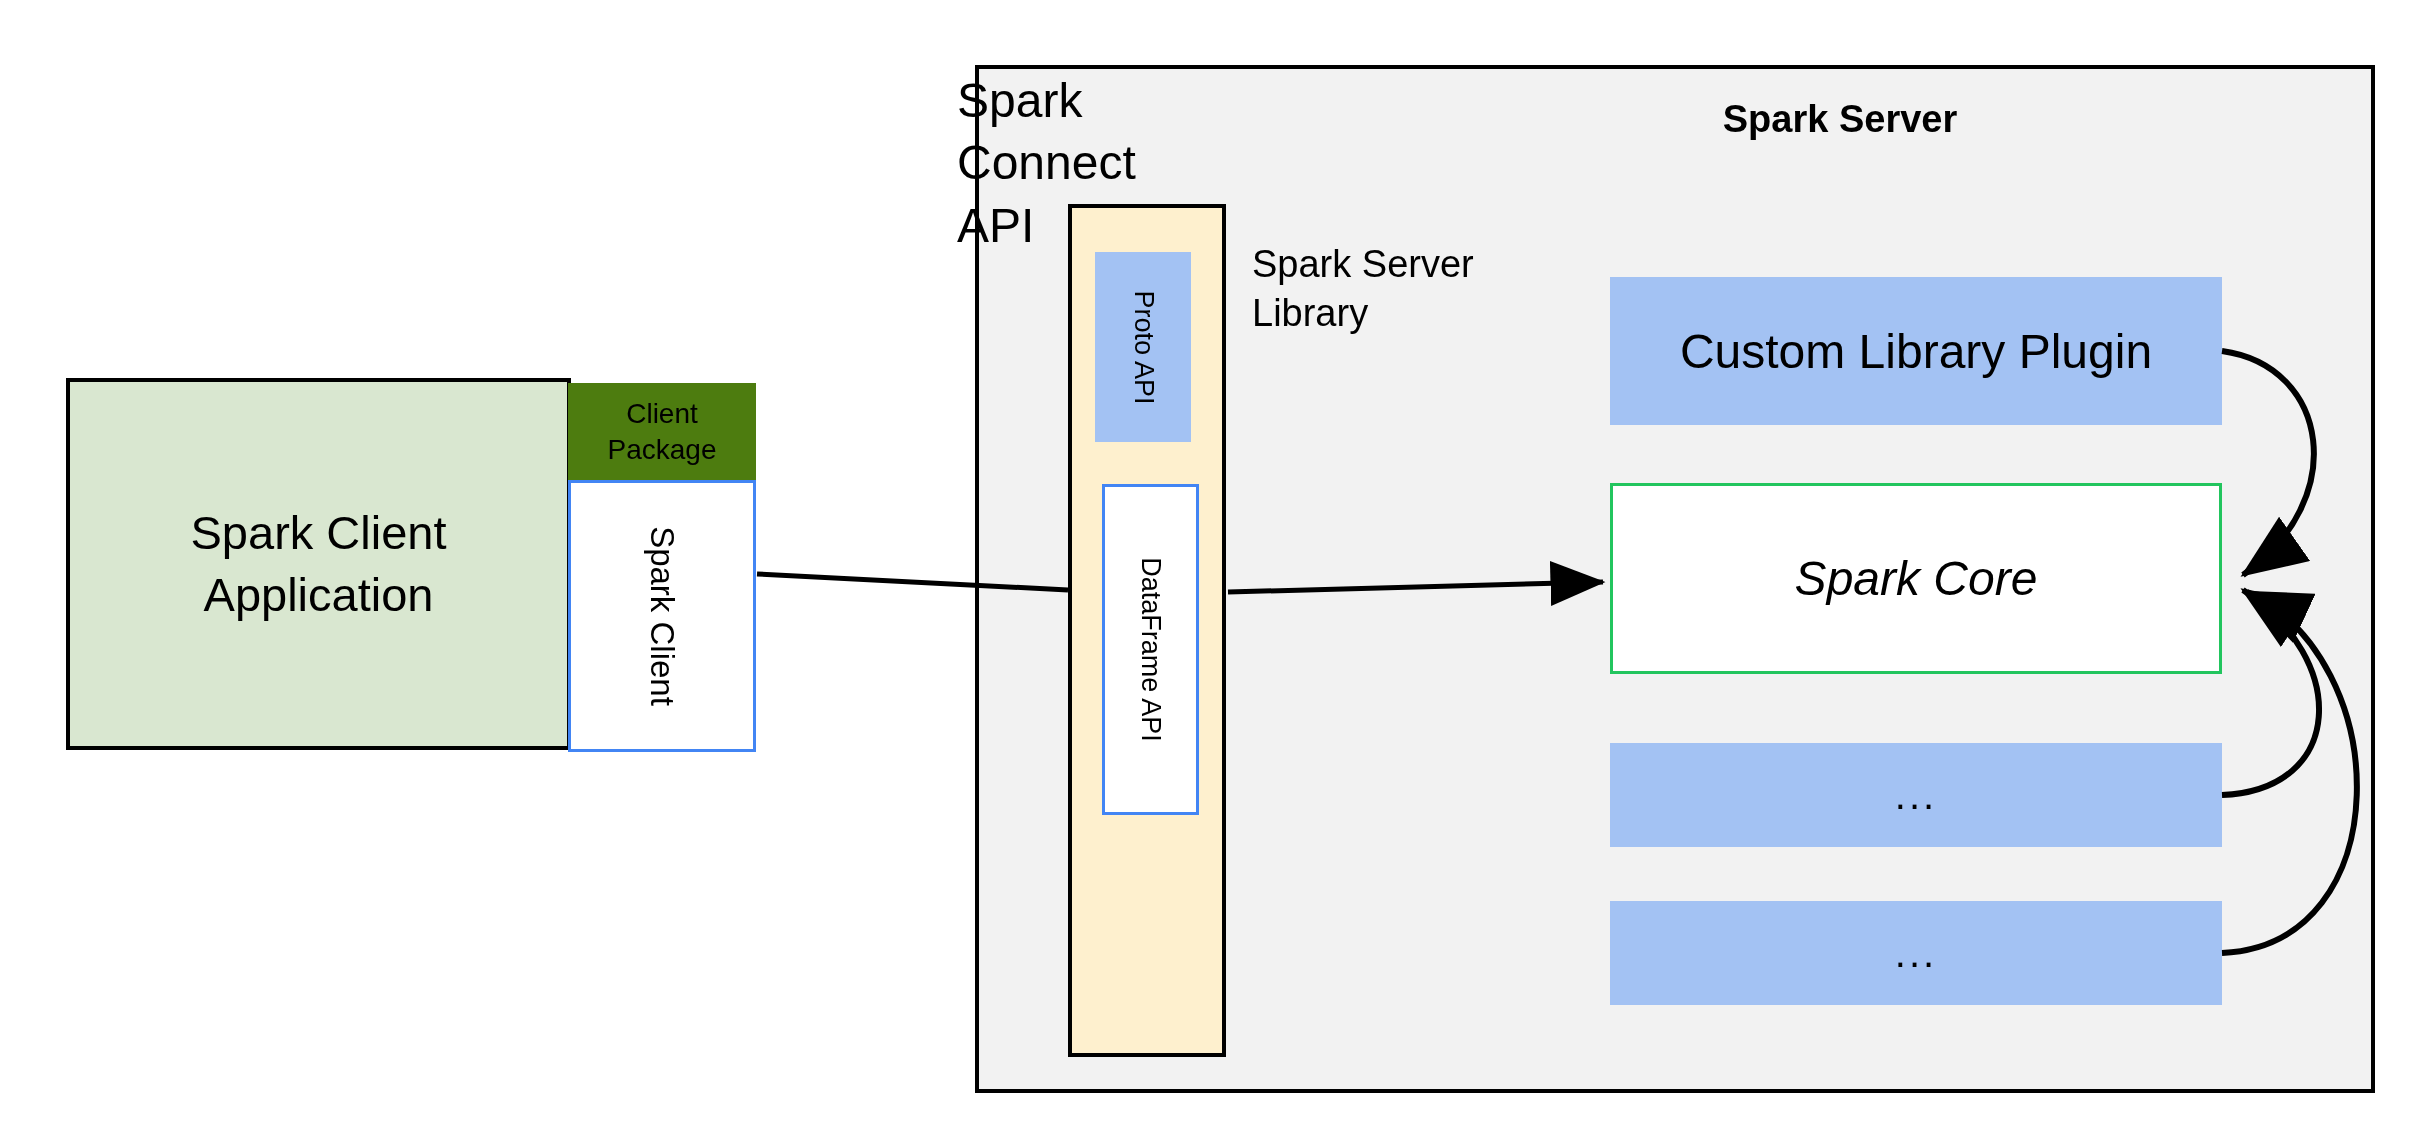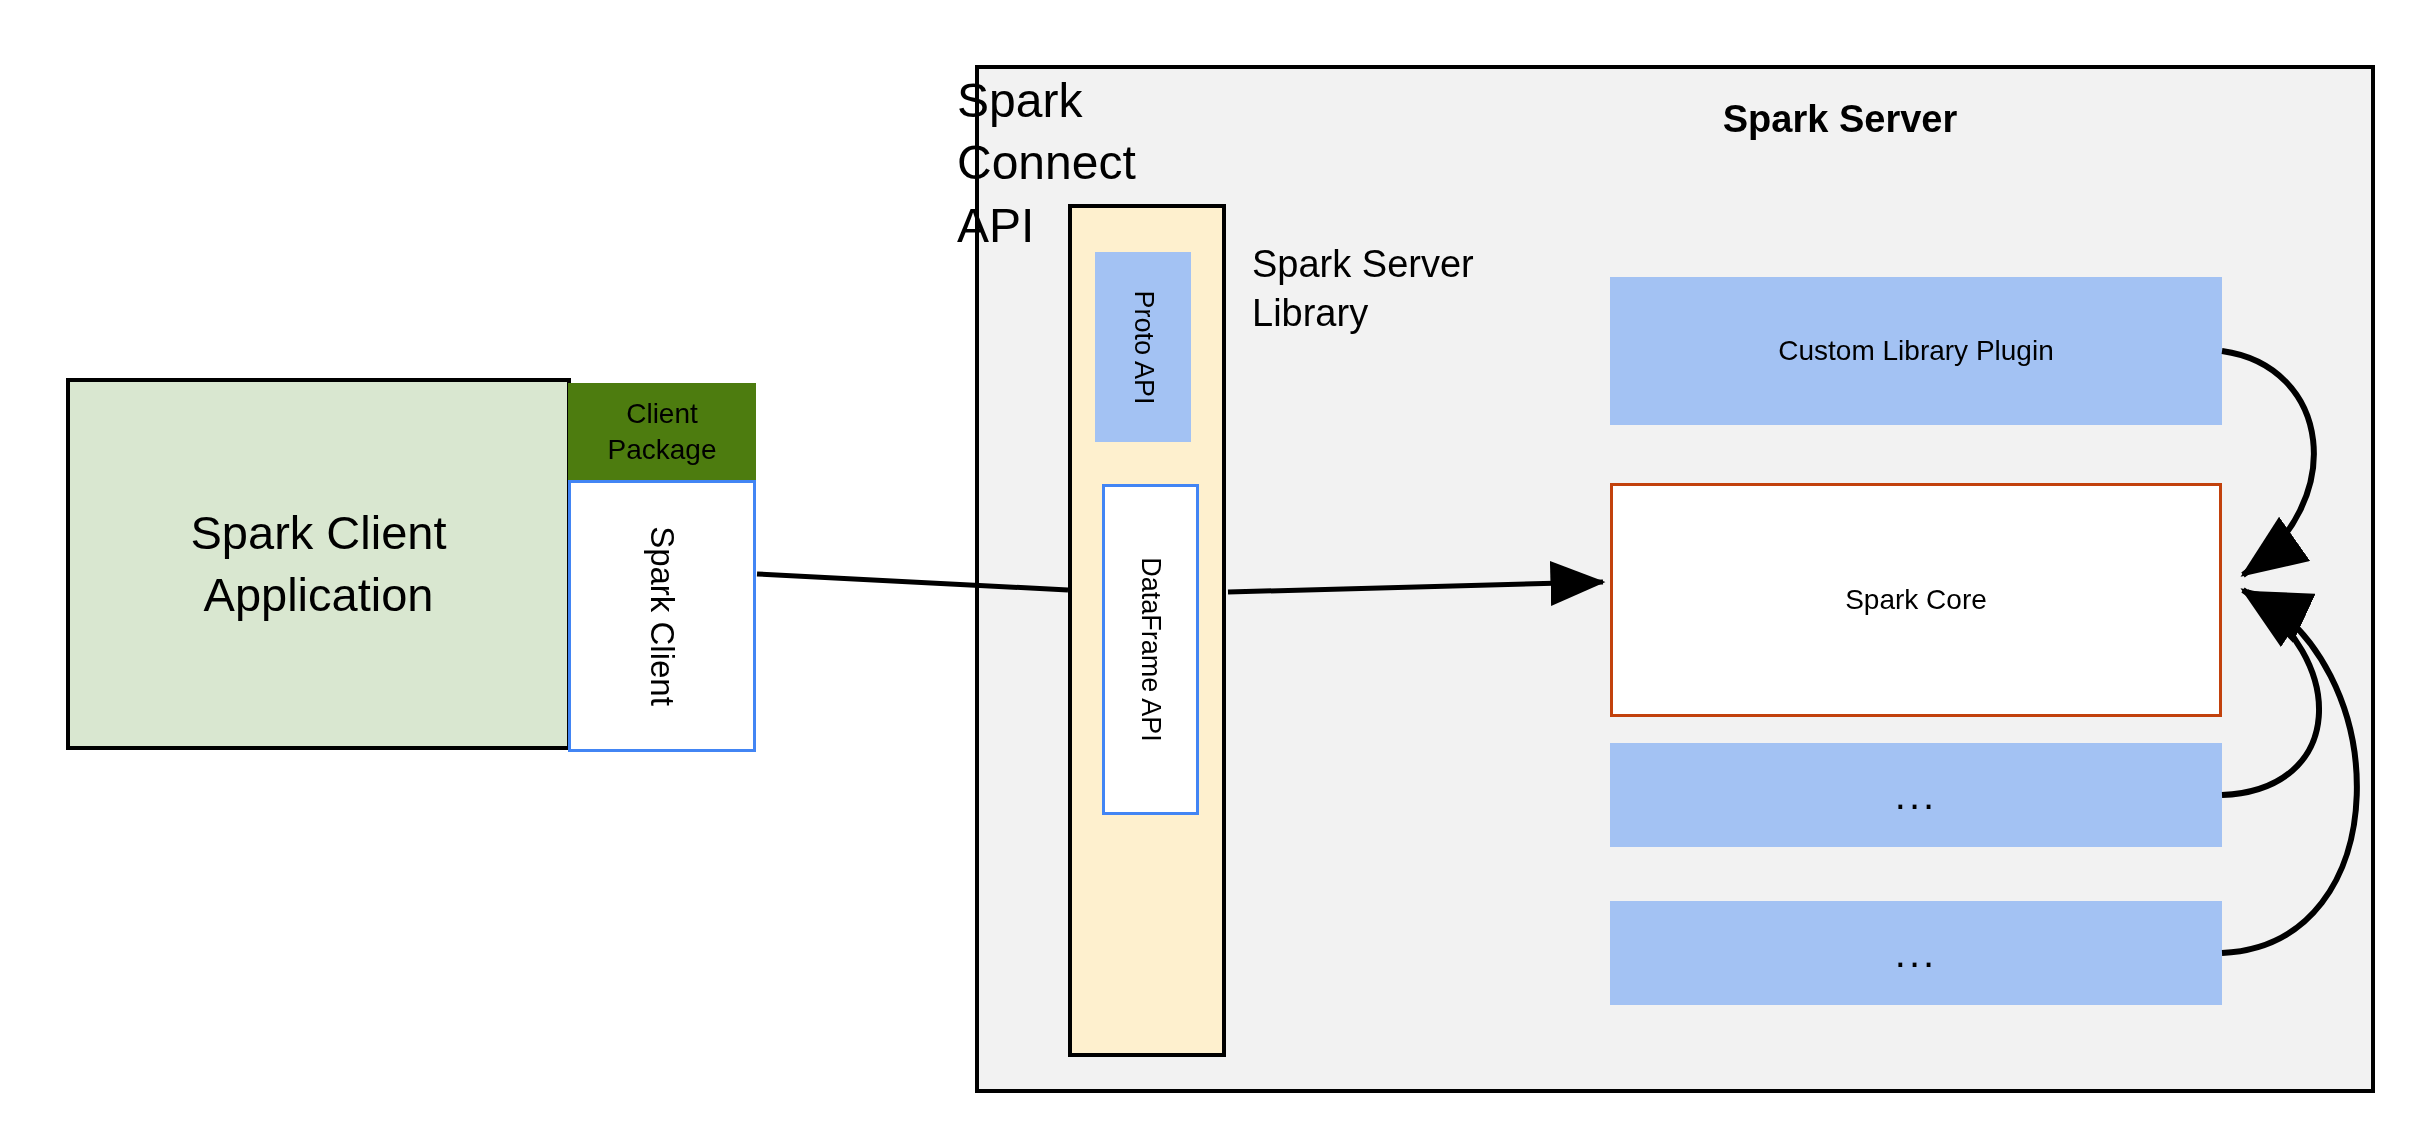--- a/index.html
+++ b/index.html
@@ -186,36 +186,37 @@
     align-items: center;
     justify-content: center;
   }
   .comp-plugin {
     top: 277px;
     height: 148px;
     background: #a3c2f3;
   }
   .comp-core {
     top: 483px;
-    height: 234px;
-    background: #ffffff;
-    border: 3px solid #c2410c;
+    height: 191px;
+    background: #ffffff;
+    border: 3px solid #22c55e;
+    font-style: italic;
   }
   .comp-dots1 {
     top: 743px;
     height: 104px;
     background: #a3c2f3;
   }
   .comp-dots2 {
     top: 901px;
     height: 104px;
     background: #a3c2f3;
   }
   .comp-label-lg {
-    font-size: 28px;
+    font-size: 48px;
     color: #000000;
     text-align: center;
   }
   .comp-label-dots {
     font-size: 40px;
     color: #000000;
     text-align: center;
     letter-spacing: 3px;
   }
 

